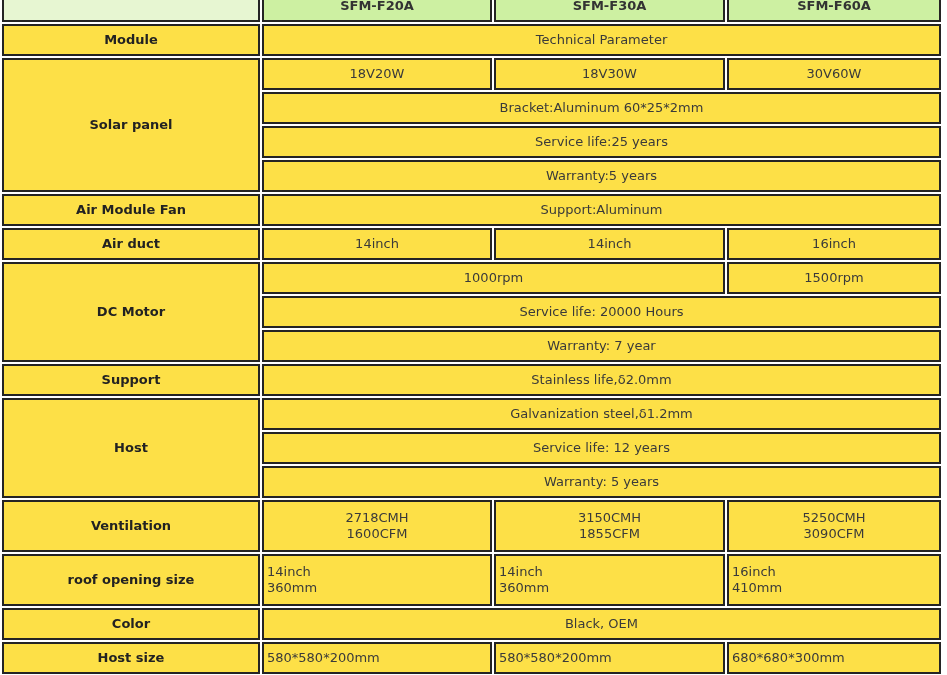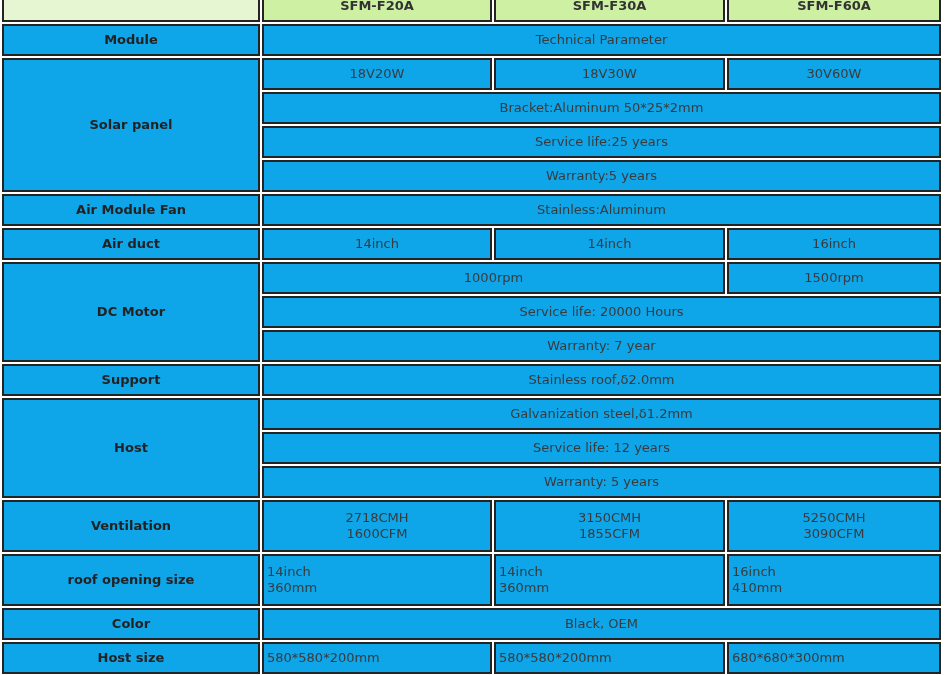--- a/index.html
+++ b/index.html
@@ -19,21 +19,21 @@
     margin-top: -12px;
     background: #ffffff;
   }
   col.c0 { width: 258px; }
   col.c1 { width: 230px; }
   col.c2 { width: 231px; }
   col.c3 { width: 214px; }
   td {
     box-sizing: border-box;
     border: 2px solid #242424;
-    background: #0ea5e9;
+    background: #fde047;
     color: #3a3a3a;
     font-size: 13px;
     line-height: 16px;
     padding: 6px 6px;
     text-align: center;
     vertical-align: middle;
     overflow: hidden;
     white-space: nowrap;
   }
   td.label {
@@ -82,32 +82,32 @@
     <td colspan="3">Technical Parameter</td>
   </tr>
 
   <tr>
     <td class="label" rowspan="4">Solar panel</td>
     <td>18V20W</td>
     <td>18V30W</td>
     <td>30V60W</td>
   </tr>
   <tr>
-    <td colspan="3">Bracket:Aluminum 50*25*2mm</td>
+    <td colspan="3">Bracket:Aluminum 60*25*2mm</td>
   </tr>
   <tr>
     <td colspan="3">Service life:25 years</td>
   </tr>
   <tr>
     <td colspan="3">Warranty:5 years</td>
   </tr>
 
   <tr>
     <td class="label">Air Module Fan</td>
-    <td colspan="3">Stainless:Aluminum</td>
+    <td colspan="3">Support:Aluminum</td>
   </tr>
 
   <tr>
     <td class="label">Air duct</td>
     <td>14inch</td>
     <td>14inch</td>
     <td>16inch</td>
   </tr>
 
   <tr>
@@ -117,21 +117,21 @@
   </tr>
   <tr>
     <td colspan="3">Service life: 20000 Hours</td>
   </tr>
   <tr>
     <td colspan="3">Warranty: 7 year</td>
   </tr>
 
   <tr>
     <td class="label">Support</td>
-    <td colspan="3">Stainless roof,δ2.0mm</td>
+    <td colspan="3">Stainless life,δ2.0mm</td>
   </tr>
 
   <tr>
     <td class="label" rowspan="3">Host</td>
     <td colspan="3">Galvanization steel,δ1.2mm</td>
   </tr>
   <tr>
     <td colspan="3">Service life: 12 years</td>
   </tr>
   <tr>

